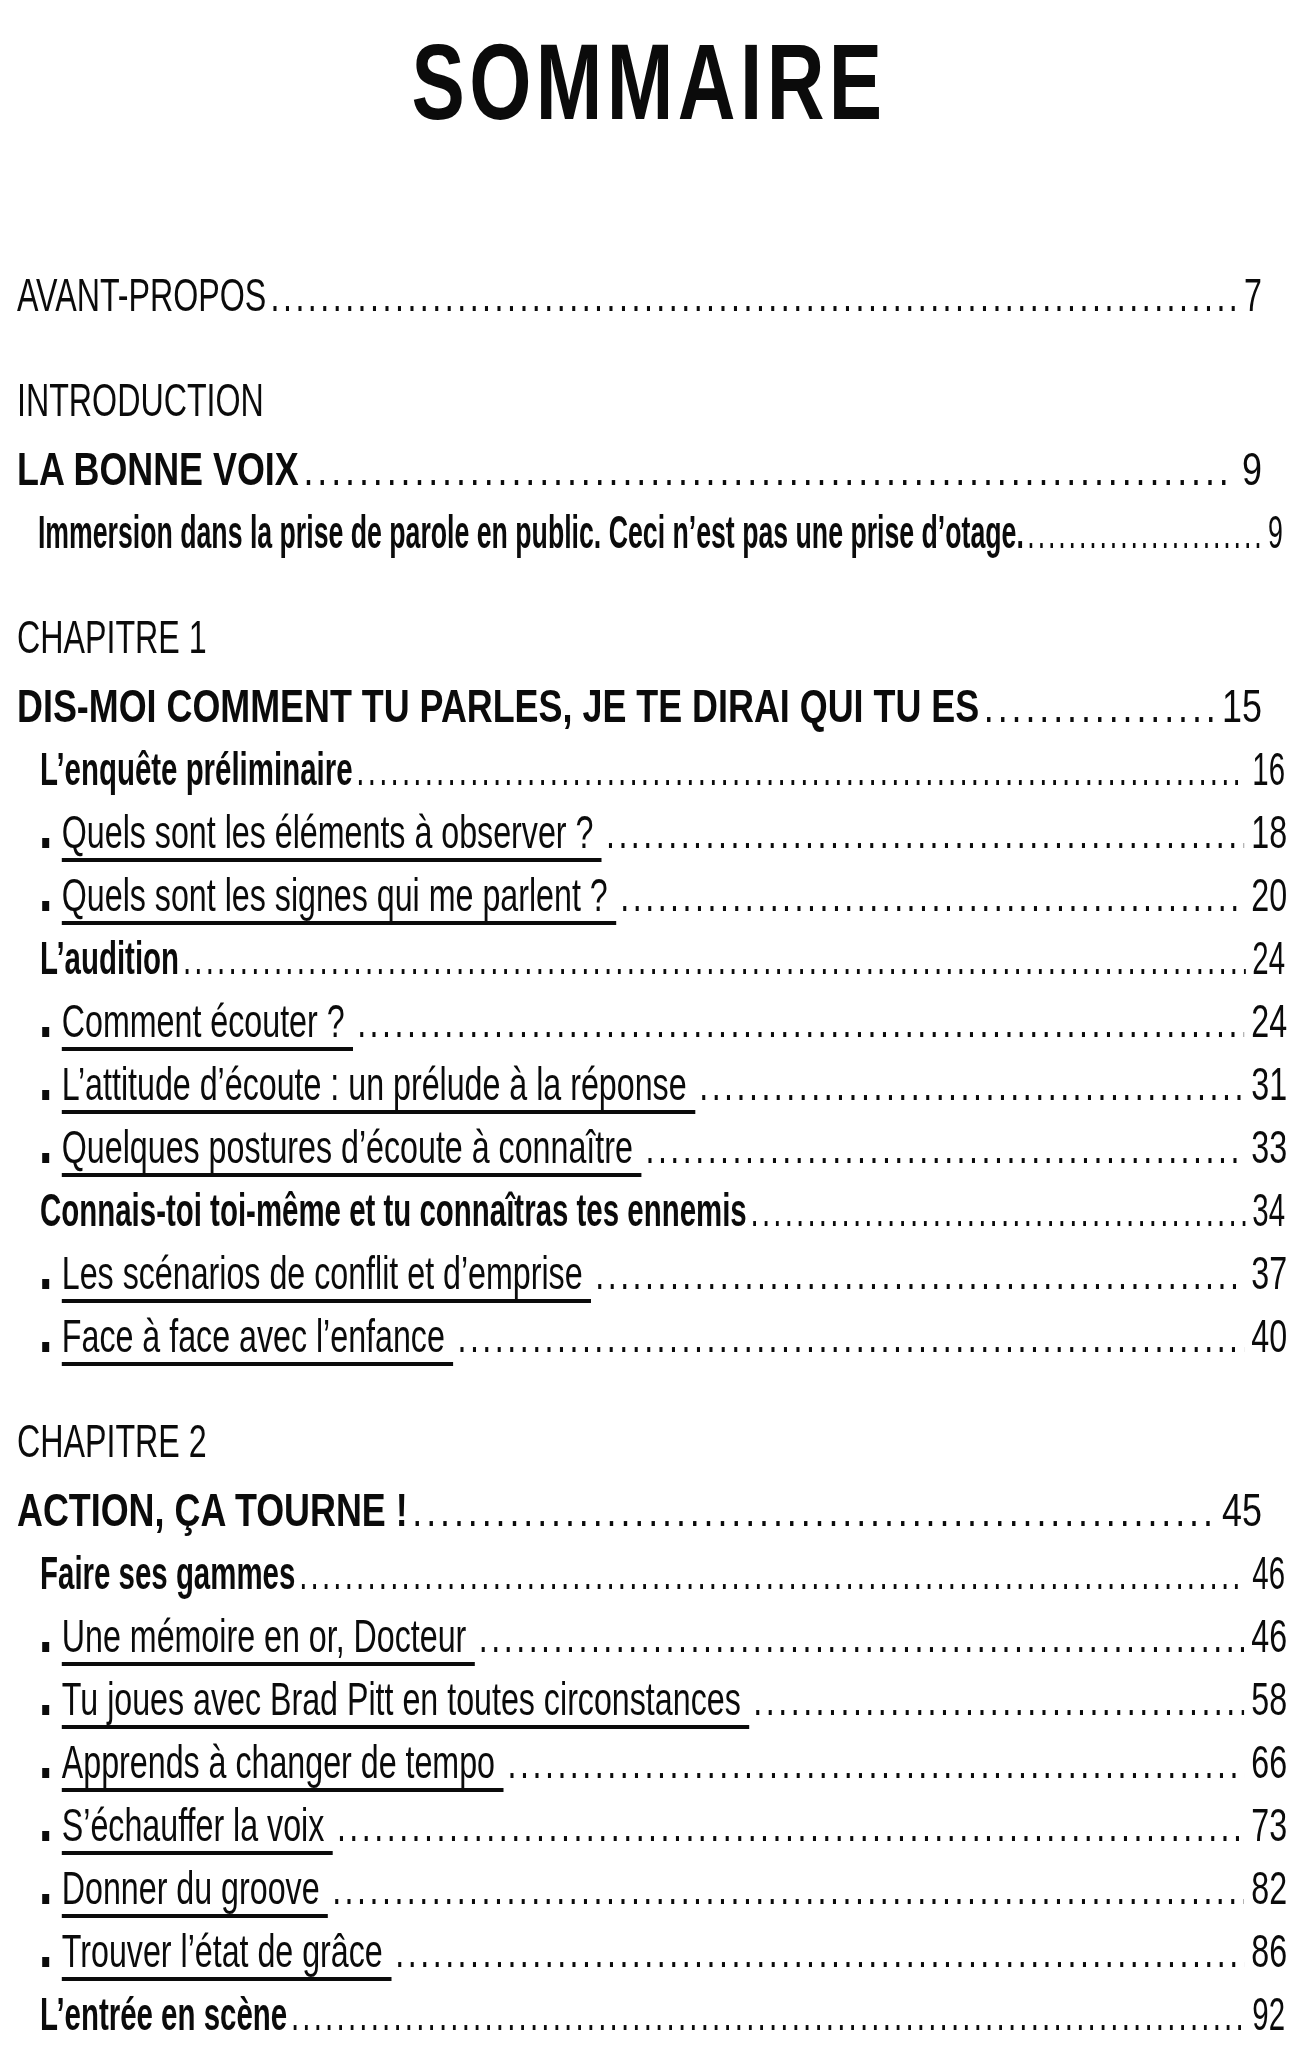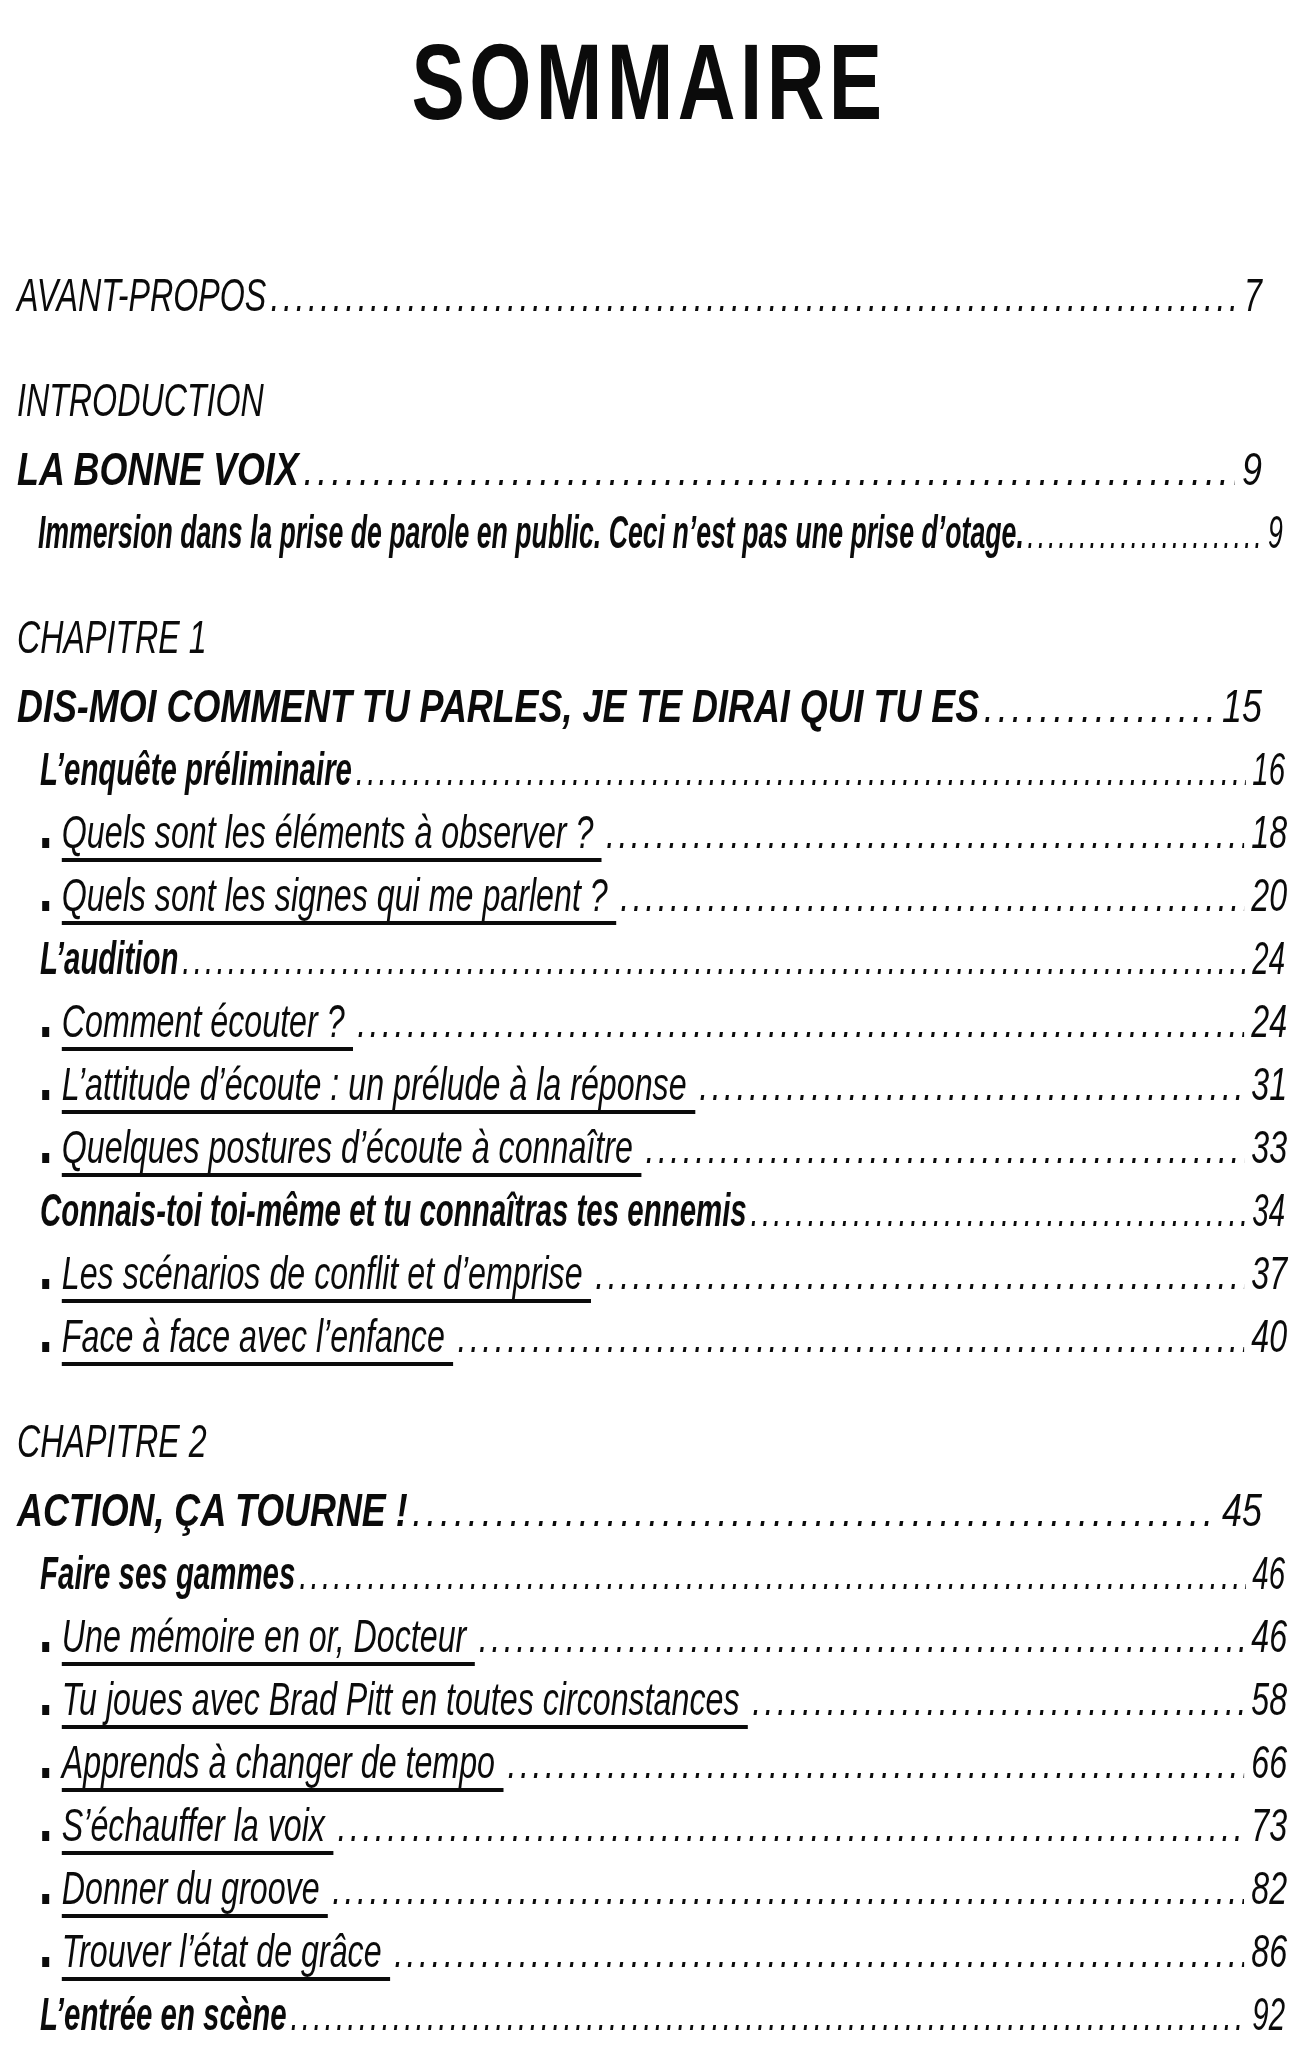--- a/index.html
+++ b/index.html
@@ -17,21 +17,21 @@
     --sx: .74;
     width: calc(100% / var(--sx));
     transform: scaleX(var(--sx));
     transform-origin: 0 0;
     font-size: 108px; font-weight: 700;
     line-height: 110px; letter-spacing: 6px;
     text-align: center; white-space: nowrap;
   }
   
   .toc {
-    position: absolute; top: 264px; left: 17px; right: 36px; font-style: italic;
+    position: absolute; top: 264px; left: 17px; right: 36px;
   }
   .row {
     --sx: .70;
     width: calc(100% / var(--sx));
     transform: scaleX(var(--sx));
     transform-origin: 0 0;
     display: flex; align-items: baseline;
     height: 63px; line-height: 63px;
     font-size: 46px; white-space: nowrap;
   }

